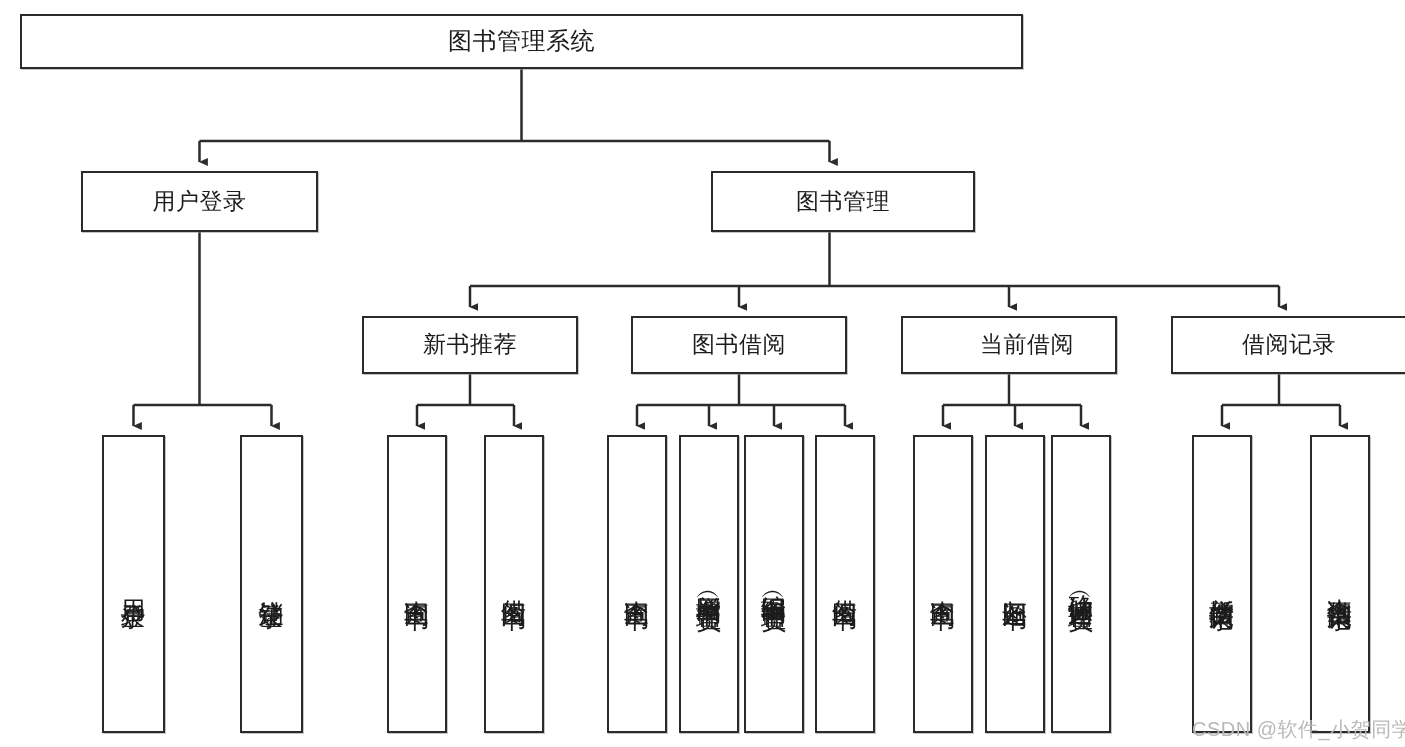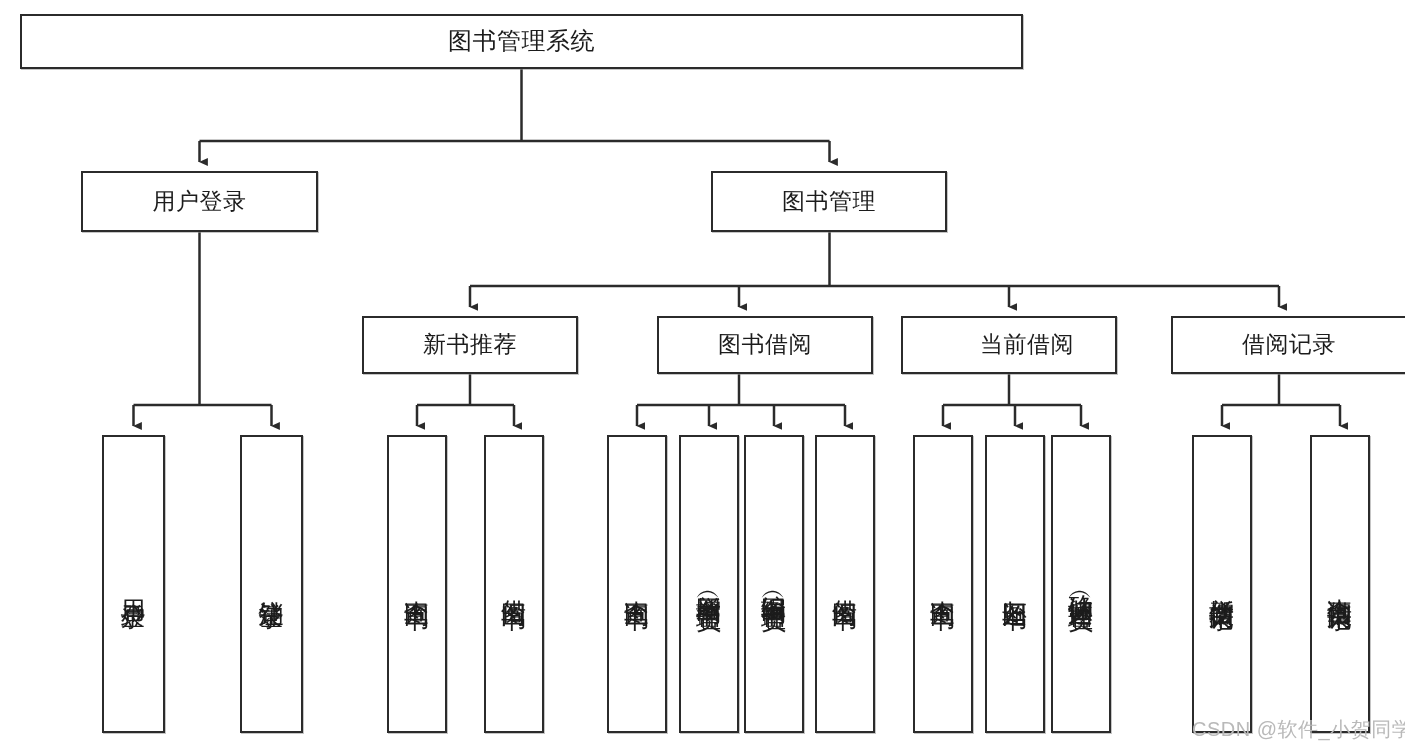--- a/index.html
+++ b/index.html
@@ -120,27 +120,27 @@
       </g>
   </svg>
 
   <div id="node-layer">
       <div class="node horiz root" style="left: 20px; top: 14px; width: 1003px; height: 55px;">
         <span class="label">图书管理系统</span>
       </div>
       <div class="node horiz" style="left: 81px; top: 171px; width: 237px; height: 61px;">
         <span class="label">用户登录</span>
       </div>
-      <div class="node horiz" style="left: 711px; top: 171px; width: 236px; height: 61px;">
+      <div class="node horiz" style="left: 711px; top: 171px; width: 264px; height: 61px;">
         <span class="label">图书管理</span>
       </div>
       <div class="node horiz" style="left: 362px; top: 316px; width: 216px; height: 58px;">
         <span class="label">新书推荐</span>
       </div>
-      <div class="node horiz" style="left: 631px; top: 316px; width: 216px; height: 58px; margin-left: 26px;">
+      <div class="node horiz" style="left: 631px; top: 316px; width: 216px; height: 58px;">
         <span class="label">图书借阅</span>
       </div>
       <div class="node horiz" style="left: 901px; top: 316px; width: 216px; height: 58px; padding-left: 36px;">
         <span class="label">当前借阅</span>
       </div>
       <div class="node horiz" style="left: 1171px; top: 316px; width: 236px; height: 58px; align-items: center;">
         <span class="label">借阅记录</span>
       </div>
       <div class="node vert" style="left: 102px; top: 435px; width: 63px; height: 298px;">
         <span class="label">用户登录</span>

